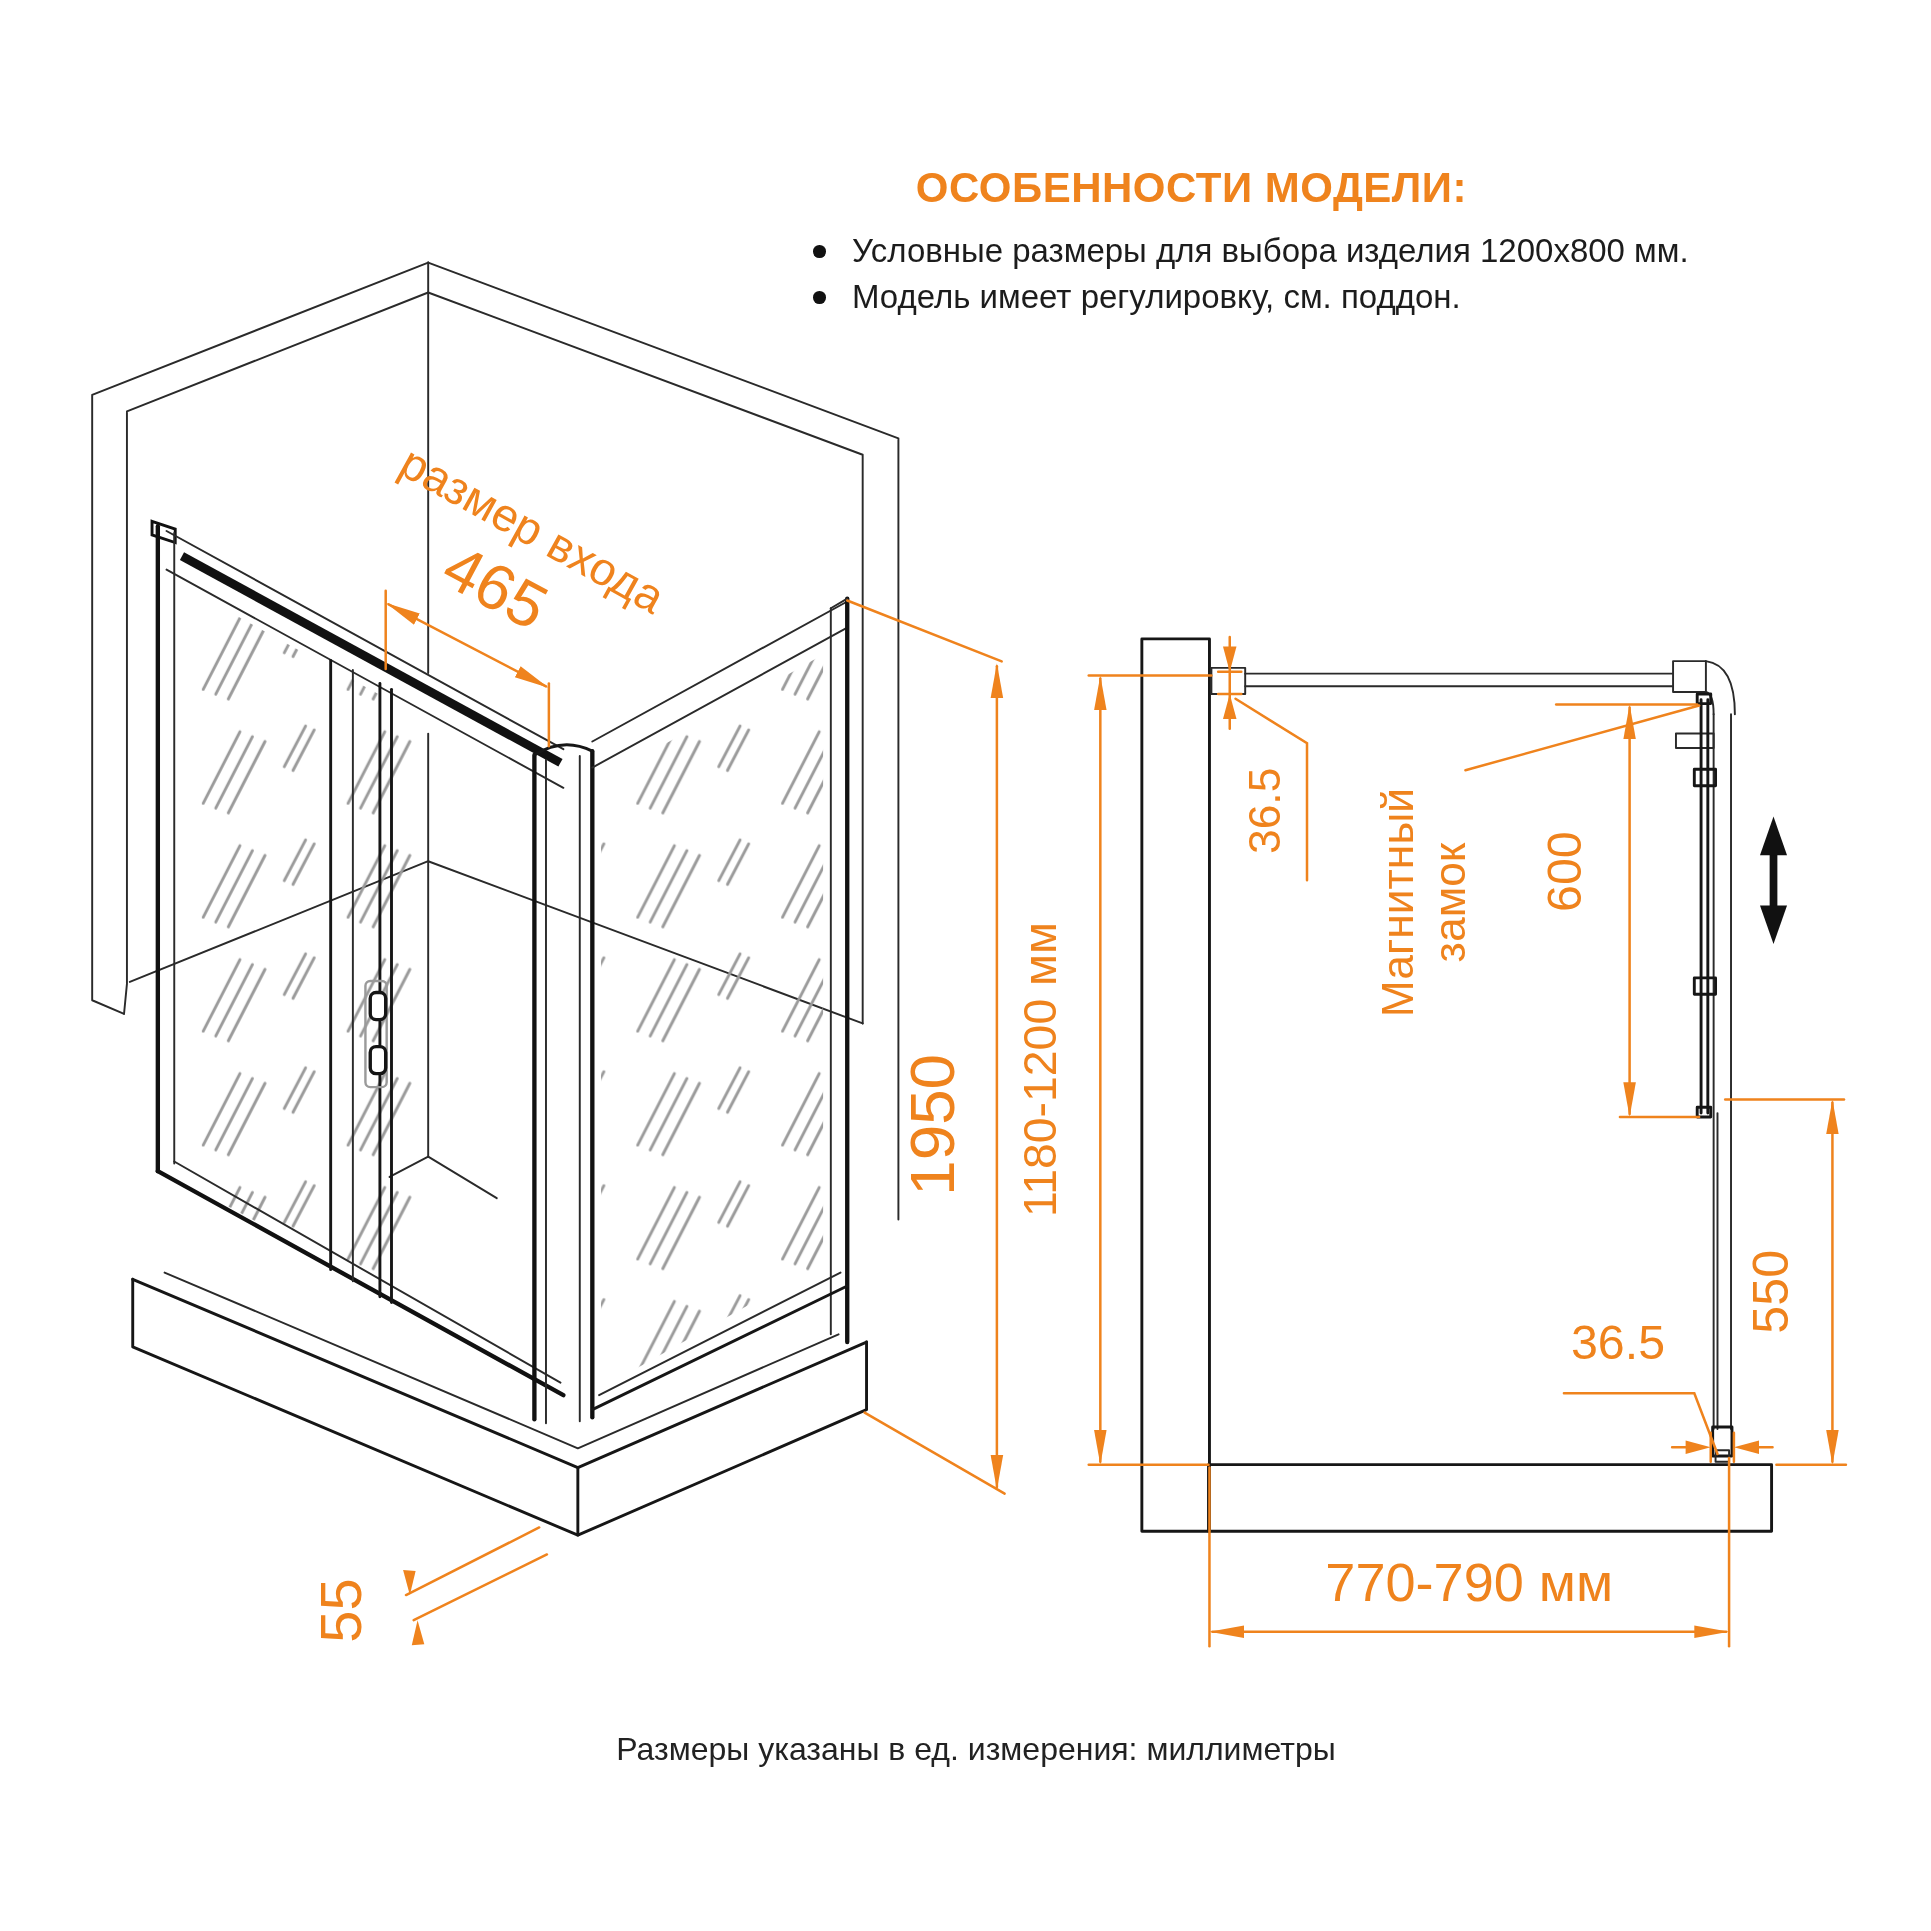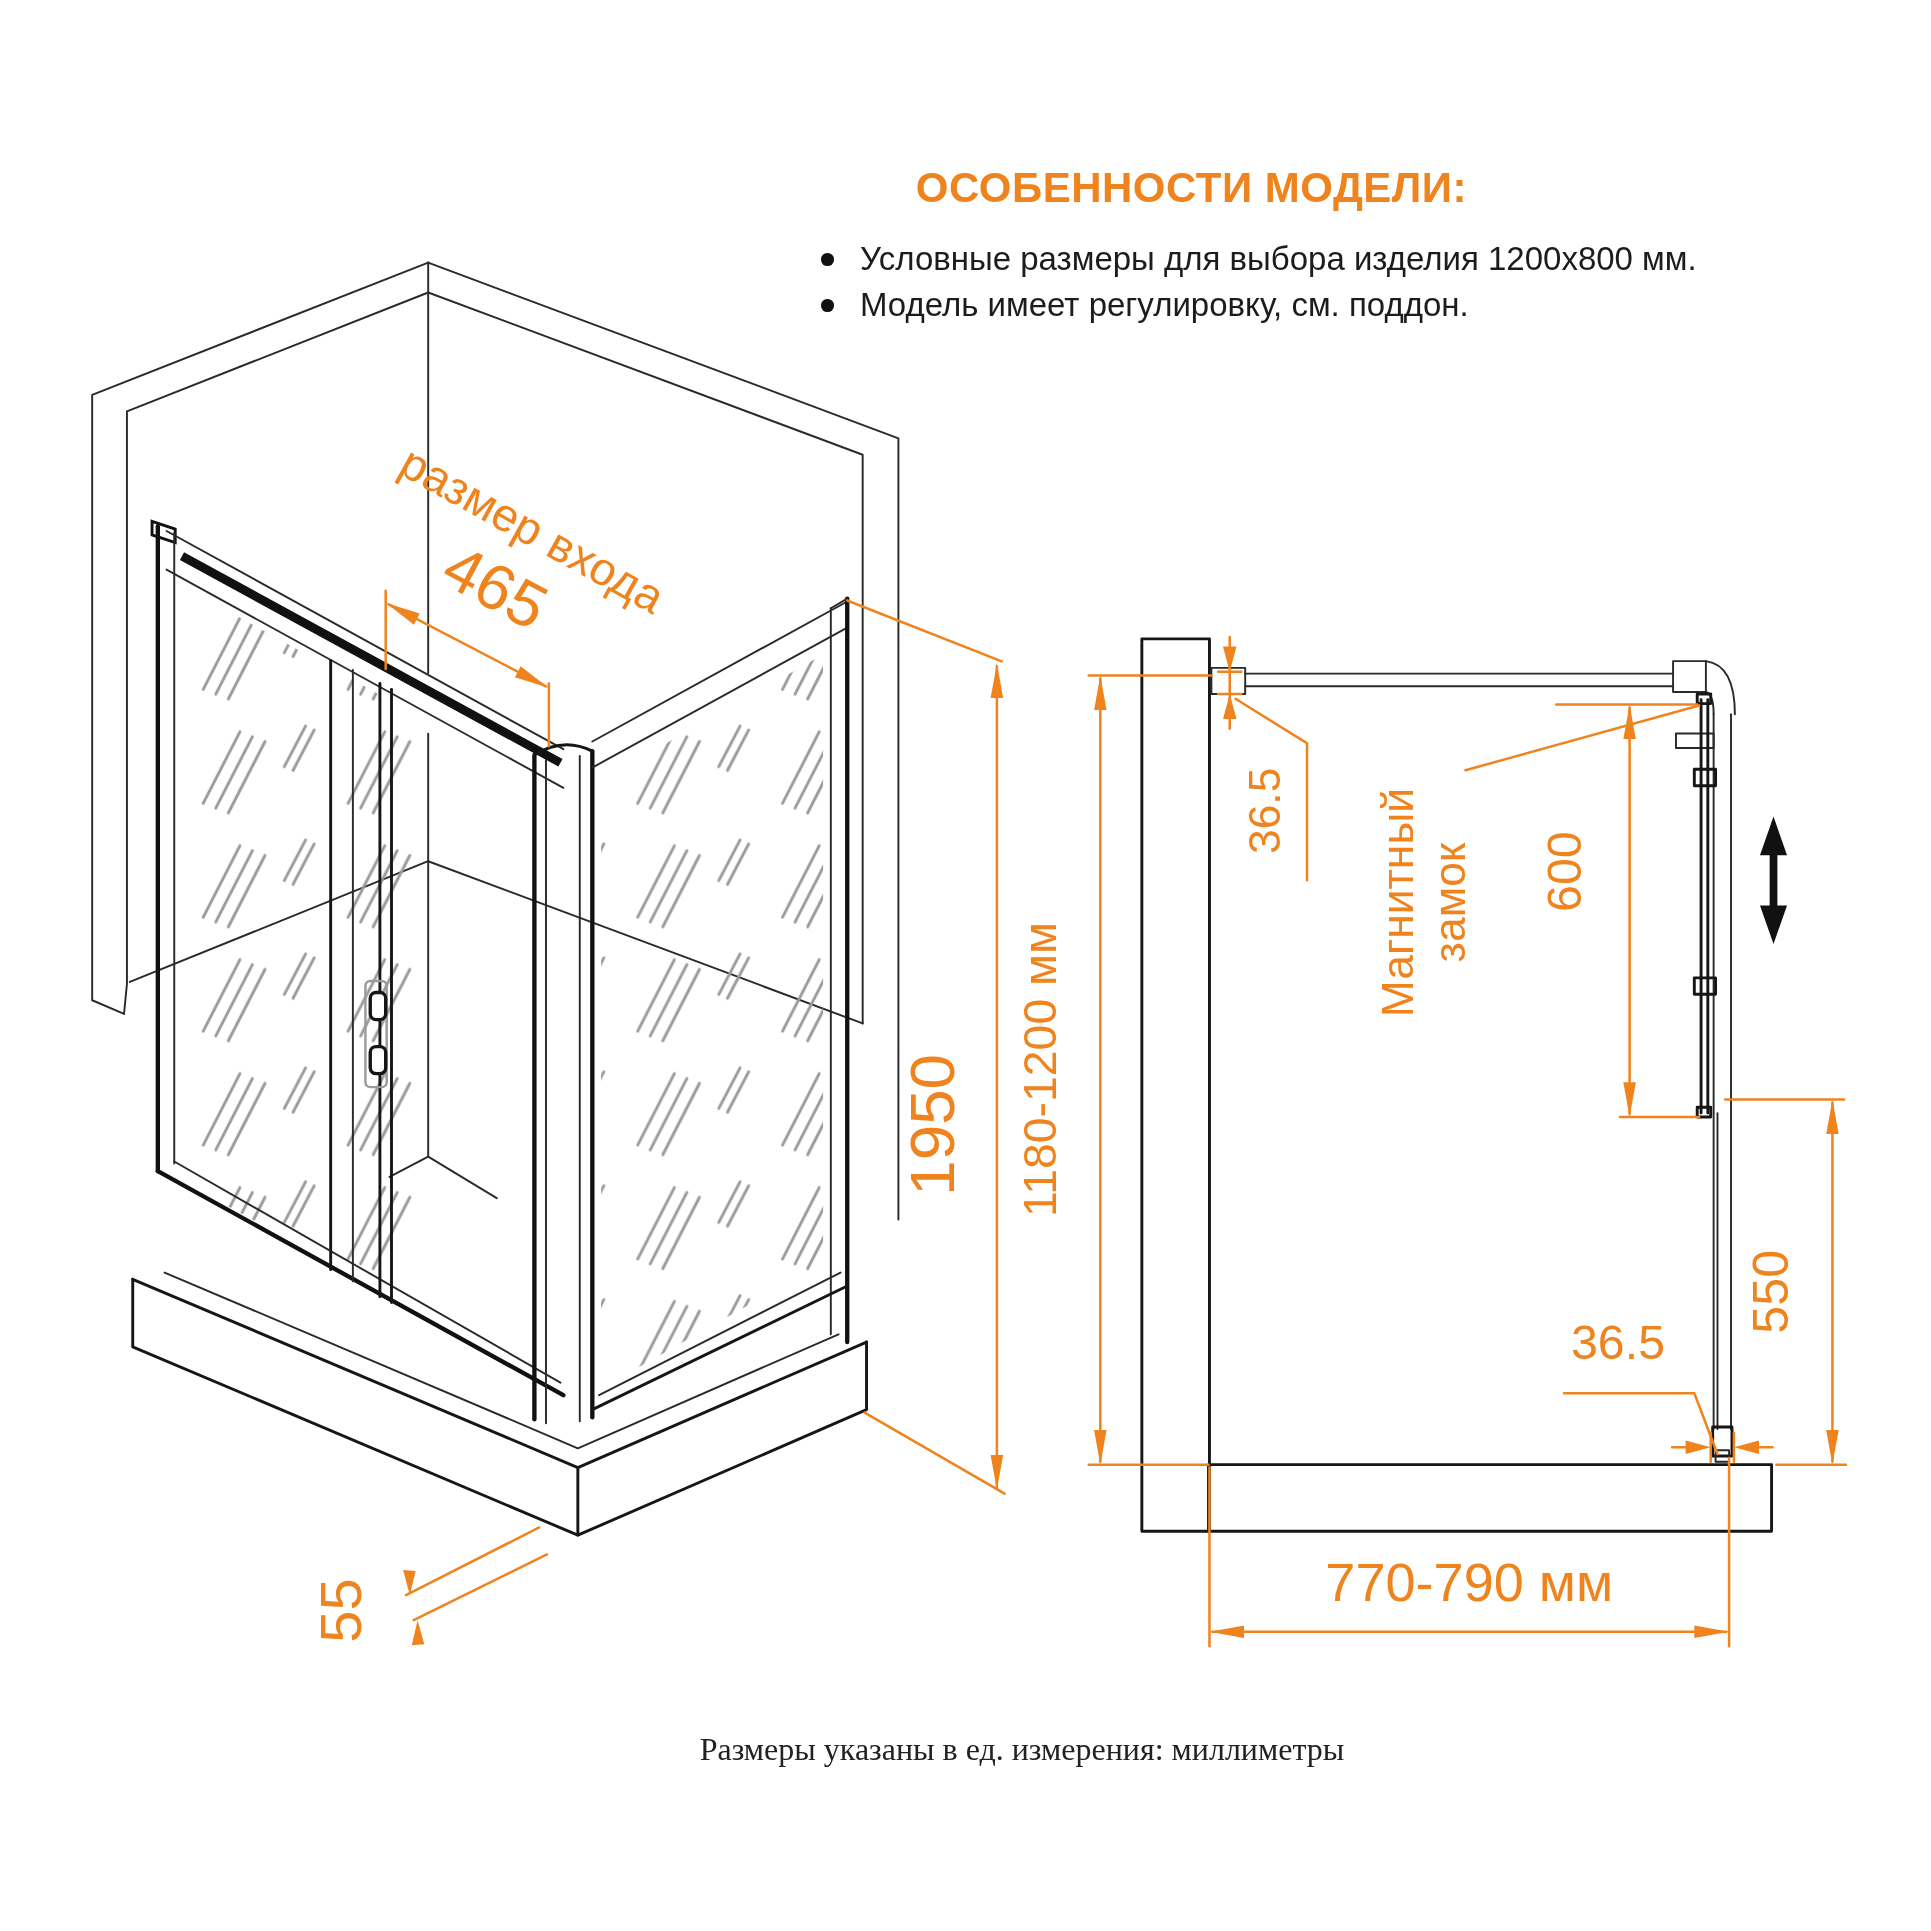--- a/index.html
+++ b/index.html
@@ -5,31 +5,31 @@
   html,body{margin:0;padding:0;}
   body{
     width:1931px;height:1931px;position:relative;background:#ffffff;
     font-family:"Liberation Sans",sans-serif;color:#1b1b1b;overflow:hidden;
   }
   .title{
     position:absolute;left:637px;top:164px;width:830px;text-align:right;
     font-size:42px;font-weight:bold;color:#EF831D;letter-spacing:0.5px;white-space:nowrap;
   }
   ul.features{
-    position:absolute;left:778px;top:224px;width:1066px;margin:12px;padding:0;list-style:none;
+    position:absolute;left:778px;top:224px;width:1066px;margin:4px;padding:0;list-style:none;
   }
   ul.features li{
     position:relative;padding-left:70px;font-size:33px;line-height:46px;color:#1c1c1c;
   }
   ul.features li::before{
     content:"";position:absolute;left:31px;top:17.4px;width:12.6px;height:12.6px;border-radius:50%;background:#111;
   }
   .units-note{
-    position:absolute;left:539px;top:1731px;width:966px;text-align:center;
-    font-size:32px;color:#222;font-family:Liberation Serif, serif;
+    position:absolute;left:493px;top:1731px;width:966px;text-align:center;
+    font-size:32px;color:#222;
   }
   svg{position:absolute;overflow:visible;}
   #iso-svg{left:39px;top:251px;}
   #plan-svg{left:1023px;top:579px;}
   .ln{stroke:#2a2a2a;stroke-width:2;fill:none;stroke-linecap:round;stroke-linejoin:round;}
   .ln3{stroke:#161616;stroke-width:3;fill:none;stroke-linecap:round;stroke-linejoin:round;}
   .ln4{stroke:#111;stroke-width:4.5;fill:none;stroke-linecap:round;}
   .ln9{stroke:#111;stroke-width:9;fill:none;stroke-linecap:butt;}
   .dim{stroke:#EF831D;stroke-width:2.6;fill:none;stroke-linecap:round;}
   .dimtxt{fill:#EF831D;font-family:"Liberation Sans",sans-serif;}

